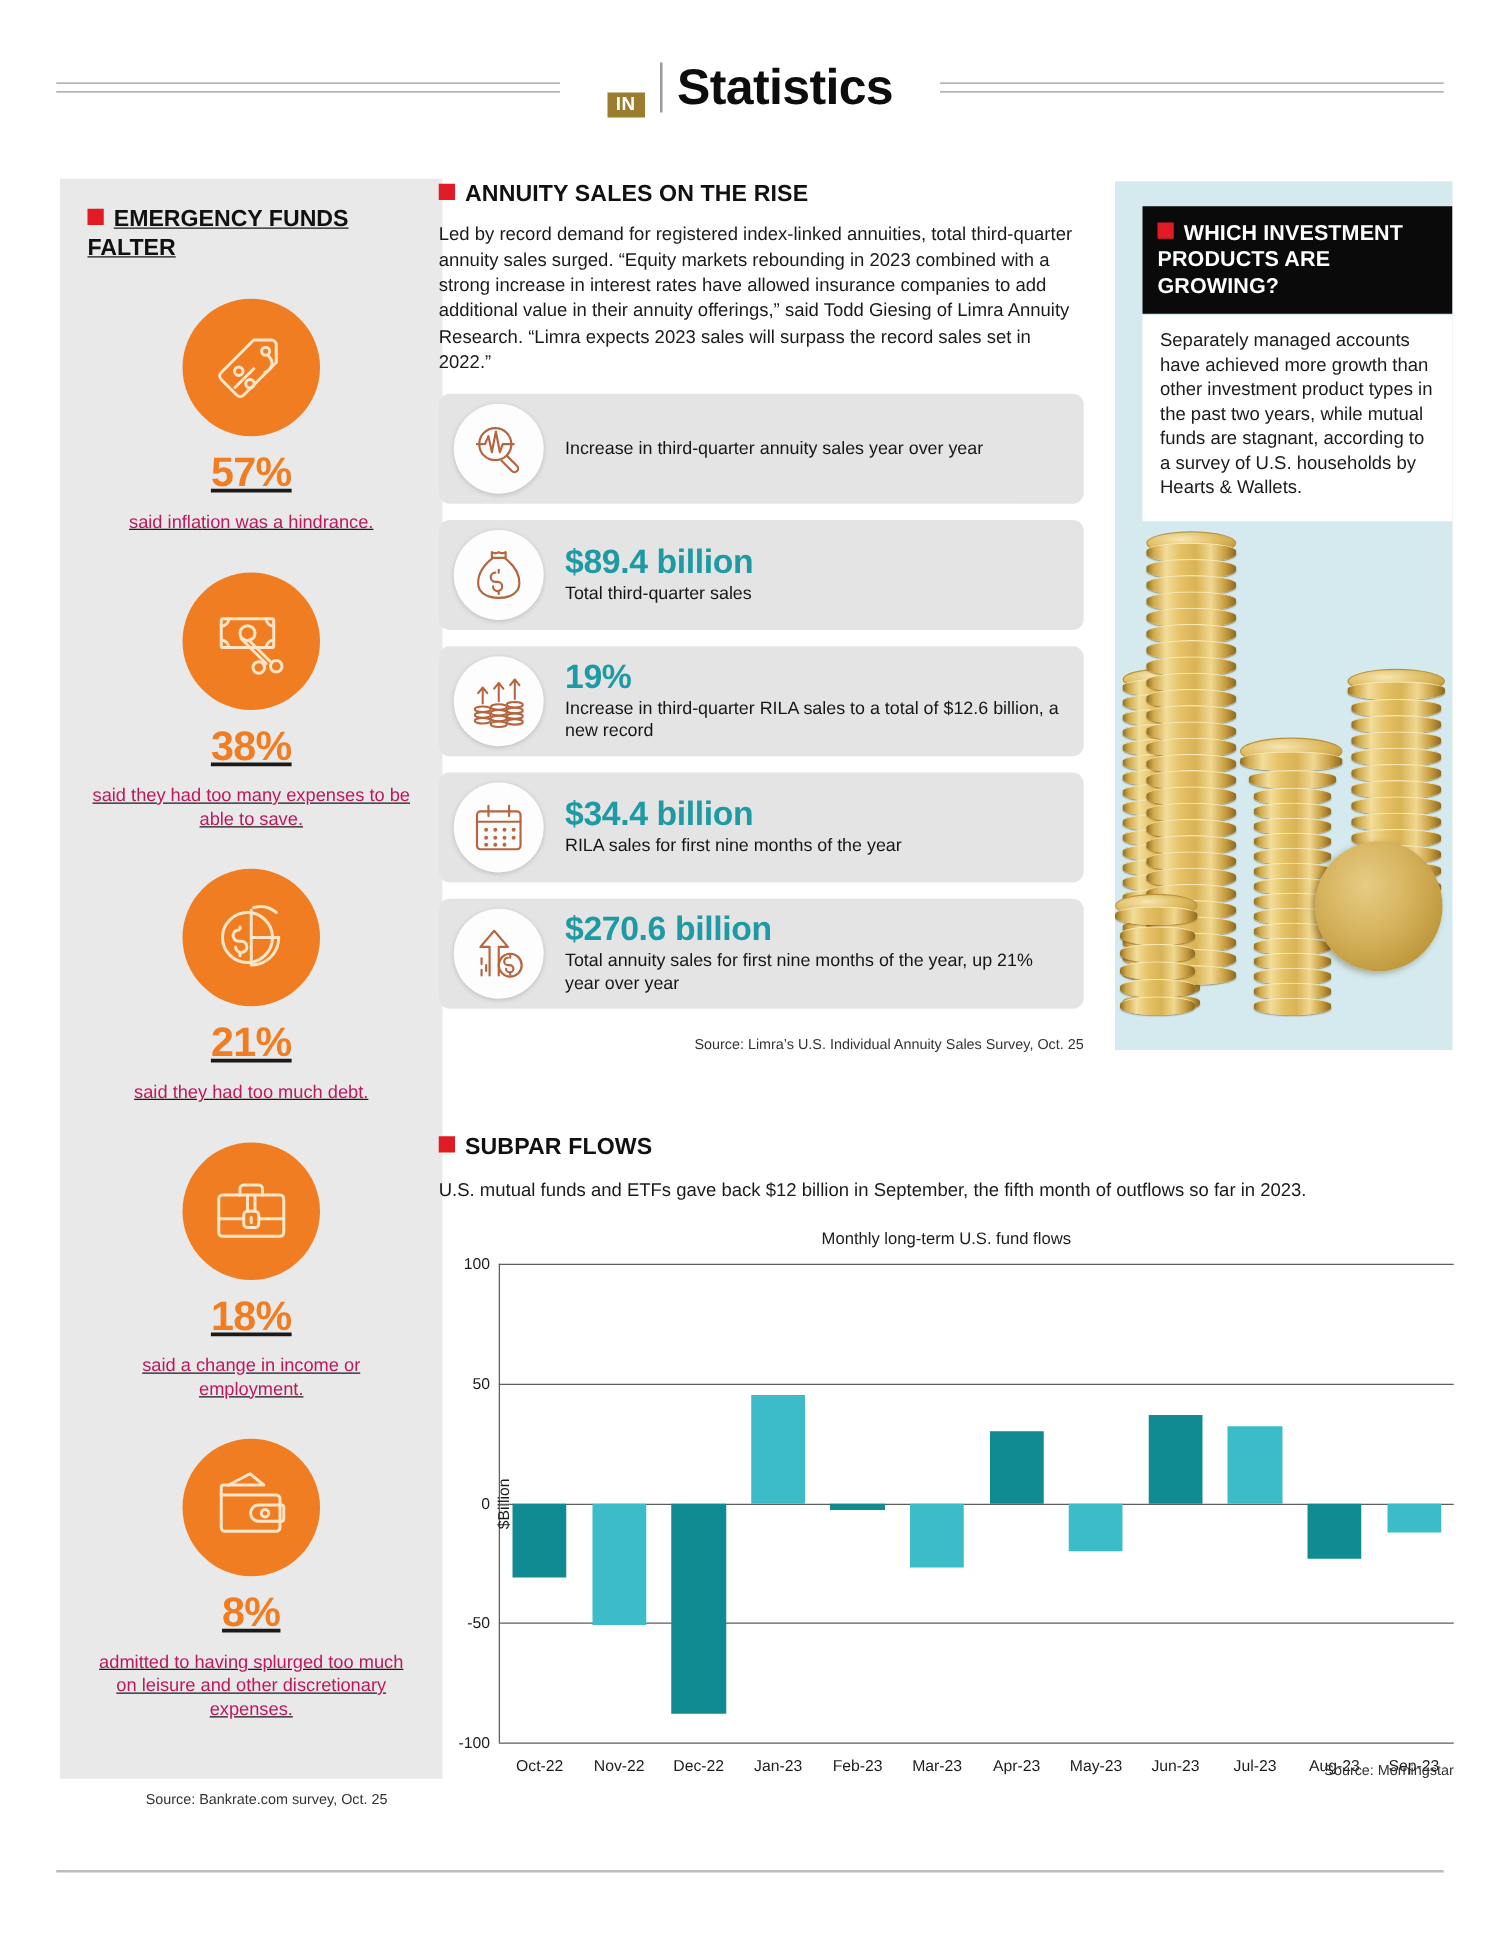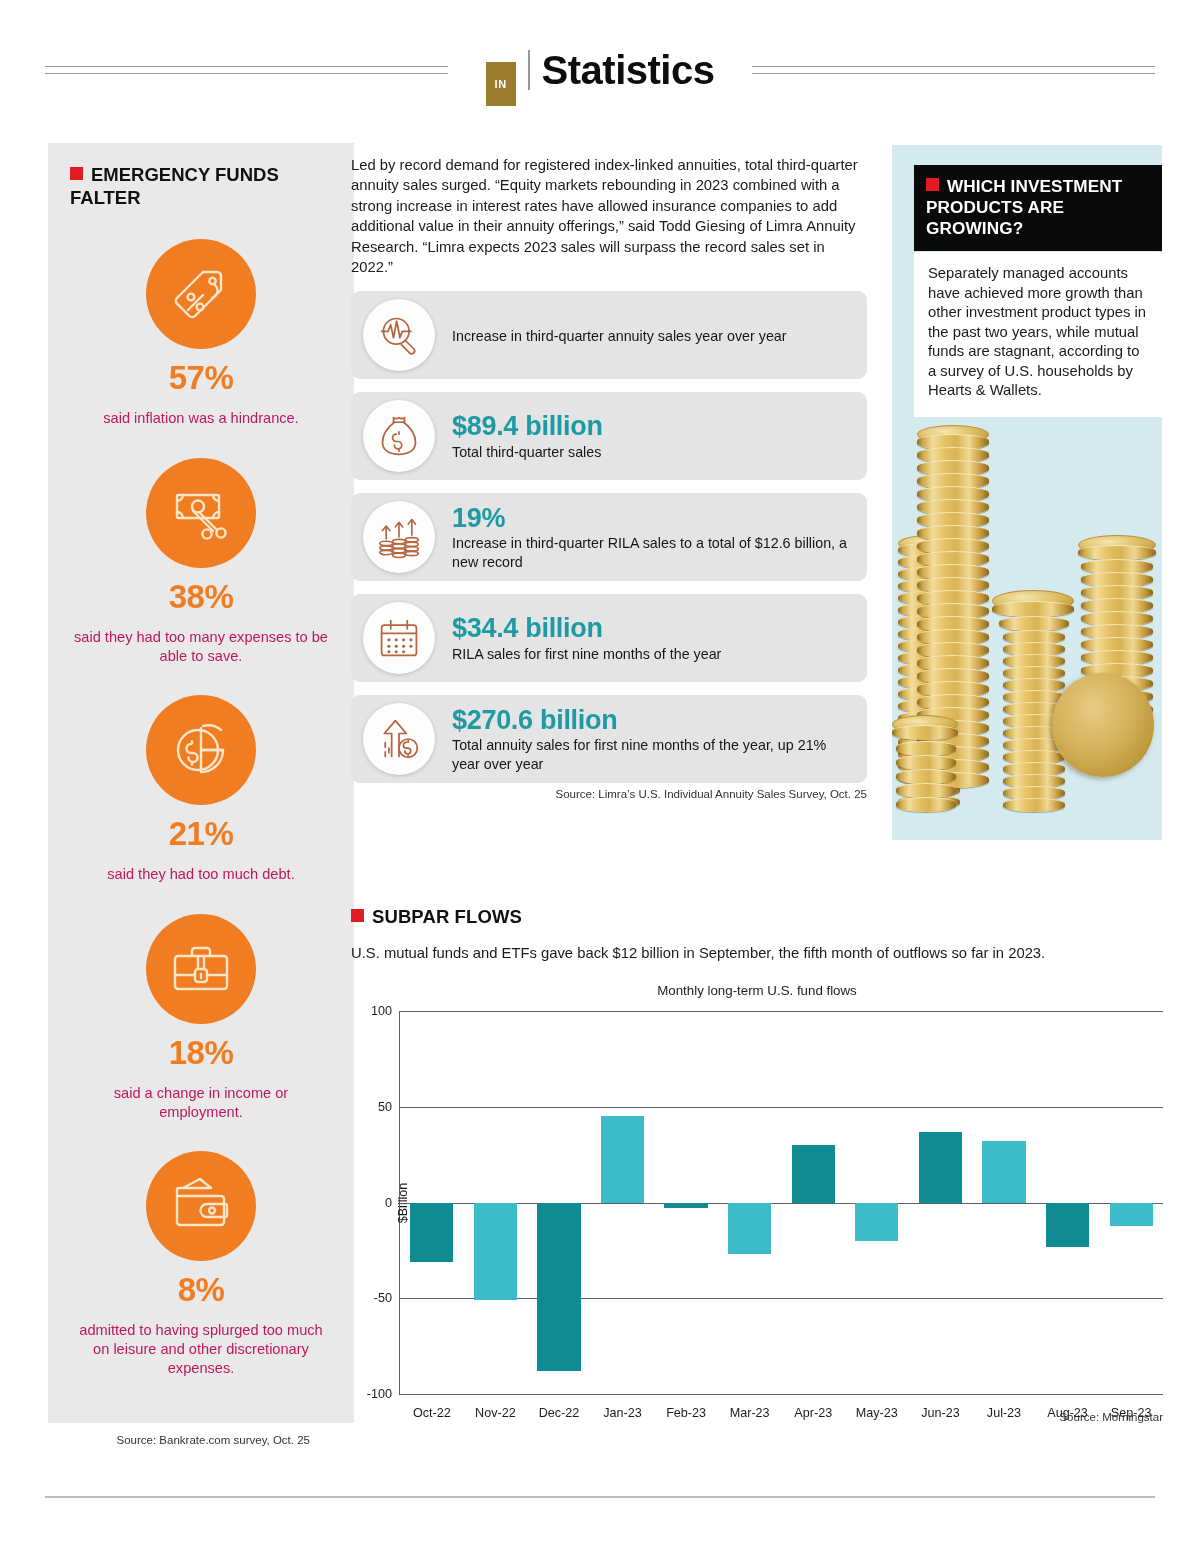--- a/index.html
+++ b/index.html
@@ -16,23 +16,23 @@
   .masthead {
     position: absolute; left: 0; top: 40px; width: 1200px; height: 60px;
     display: flex; align-items: center; justify-content: center;
   }
   .rule-group { flex: 1; display: flex; flex-direction: column; gap: 6px; }
   .rule-group.left { margin-right: 38px; margin-left: 45px; }
   .rule-group.right { margin-left: 38px; margin-right: 45px; }
   .rule { height: 1px; background: #9a9a9a; }
   .masthead-center { display: flex; align-items: center; gap: 12px; }
   .in-badge {
-    width: 30px; height: 44px; background: #9c7c2e; color: #fff;
+    width: 30px; height: 20px; background: #9c7c2e; color: #fff;
     display: flex; align-items: center; justify-content: center;
-    font-size: 11px; font-weight: bold; letter-spacing: .5px; margin-top: 27px;
+    font-size: 15px; font-weight: bold; letter-spacing: .5px; margin-top: 27px;
   }
   .vbar { width: 2px; height: 40px; background: #9a9a9a; }
   .masthead-title {
     font-size: 40px; font-weight: bold; letter-spacing: -.5px;
     color: #0d0d0d; line-height: 1;
     font-family: "Liberation Sans", sans-serif;
   }
 
   
   .sq { display: inline-block; width: 13px; height: 13px; background: #e01b24;
@@ -41,21 +41,21 @@
     font-size: 18.5px; font-weight: bold; letter-spacing: .1px; color: #111;
     line-height: 1.25;
   }
   .source {
     font-size: 11.5px; color: #333; text-align: right;
   }
 
   
   .sidebar {
     position: absolute; left: 48px; top: 143px; width: 306px; height: 1280px;
-    background: #e9e9e9; padding: 20px 22px 26px;
+    background: #e9e9e9; padding: 20px 22px 26px; text-decoration: underline;
   }
   .sidebar h2 { font-size: 18.5px; font-weight: bold; line-height: 1.25; color: #111; }
   .sidebar-intro {
     margin-top: 11px; font-size: 15.2px; line-height: 1.34; color: #222;
   }
   .stat-block { margin-top: 30px; text-align: center; }
   .circle {
     width: 110px; height: 110px; border-radius: 50%; background: #f07d22;
     margin: 0 auto; display: flex; align-items: center; justify-content: center;
   }
@@ -90,21 +90,21 @@
     flex: 0 0 72px;
   }
   .statrow-text { margin-left: 17px; }
   .statrow-value {
     font-size: 27px; font-weight: bold; color: #1d9aa3; letter-spacing: -.3px;
     line-height: 1.05;
   }
   .statrow-desc {
     margin-top: 2px; font-size: 14.3px; line-height: 1.27; color: #161616;
   }
-  .mid-source { margin-top: 5px; }
+  .mid-source { margin-top: 23px; }
 
   
   .rightpanel {
     position: absolute; left: 892px; top: 145px; width: 270px; height: 695px;
     background: #d5eaee; overflow: hidden;
   }
   .rp-headbox {
     position: absolute; left: 22px; top: 20px; width: 248px;
     background: #0a0a0a; color: #fff; padding: 11px 12px 12px;
   }
@@ -277,20 +277,23 @@
         <circle cx="43" cy="36.5" r="3"></circle>
       </svg>
     </div>
     <div class="big-pct">8%</div>
     <div class="stat-cap">admitted to having splurged too much on leisure and other discretionary expenses.</div>
   </div>
 </div>
 <div class="sidebar-source">Source: Bankrate.com survey, Oct. 25</div>
 
 <div class="mid">
+  <div class="section-head">
+    <span class="sq"></span><span>ANNUITY SALES ON THE RISE</span>
+  </div>
   <p class="mid-intro">Led by record demand for registered index-linked annuities, total third-quarter annuity sales surged. “Equity markets rebounding in 2023 combined with a strong increase in interest rates have allowed insurance companies to add additional value in their annuity offerings,” said Todd Giesing of Limra Annuity Research. “Limra expects 2023 sales will surpass the record sales set in 2022.”</p>
 
   <div class="statrows">
 
     <div class="statrow">
       <div class="icon-disc">
         <svg width="44" height="44" viewBox="0 0 48 48" fill="none" stroke="#b5653f" stroke-width="1.9" stroke-linejoin="round" stroke-linecap="round">
           <circle cx="21" cy="20" r="14"></circle>
           <path d="M5 20 h7 l3-7 3 14 3.5-18 3.5 18 2.5-7 H37"></path>
           <path d="M31 30 l9 9 a3 3 0 0 1-4.5 4.5 l-9-9"></path>

